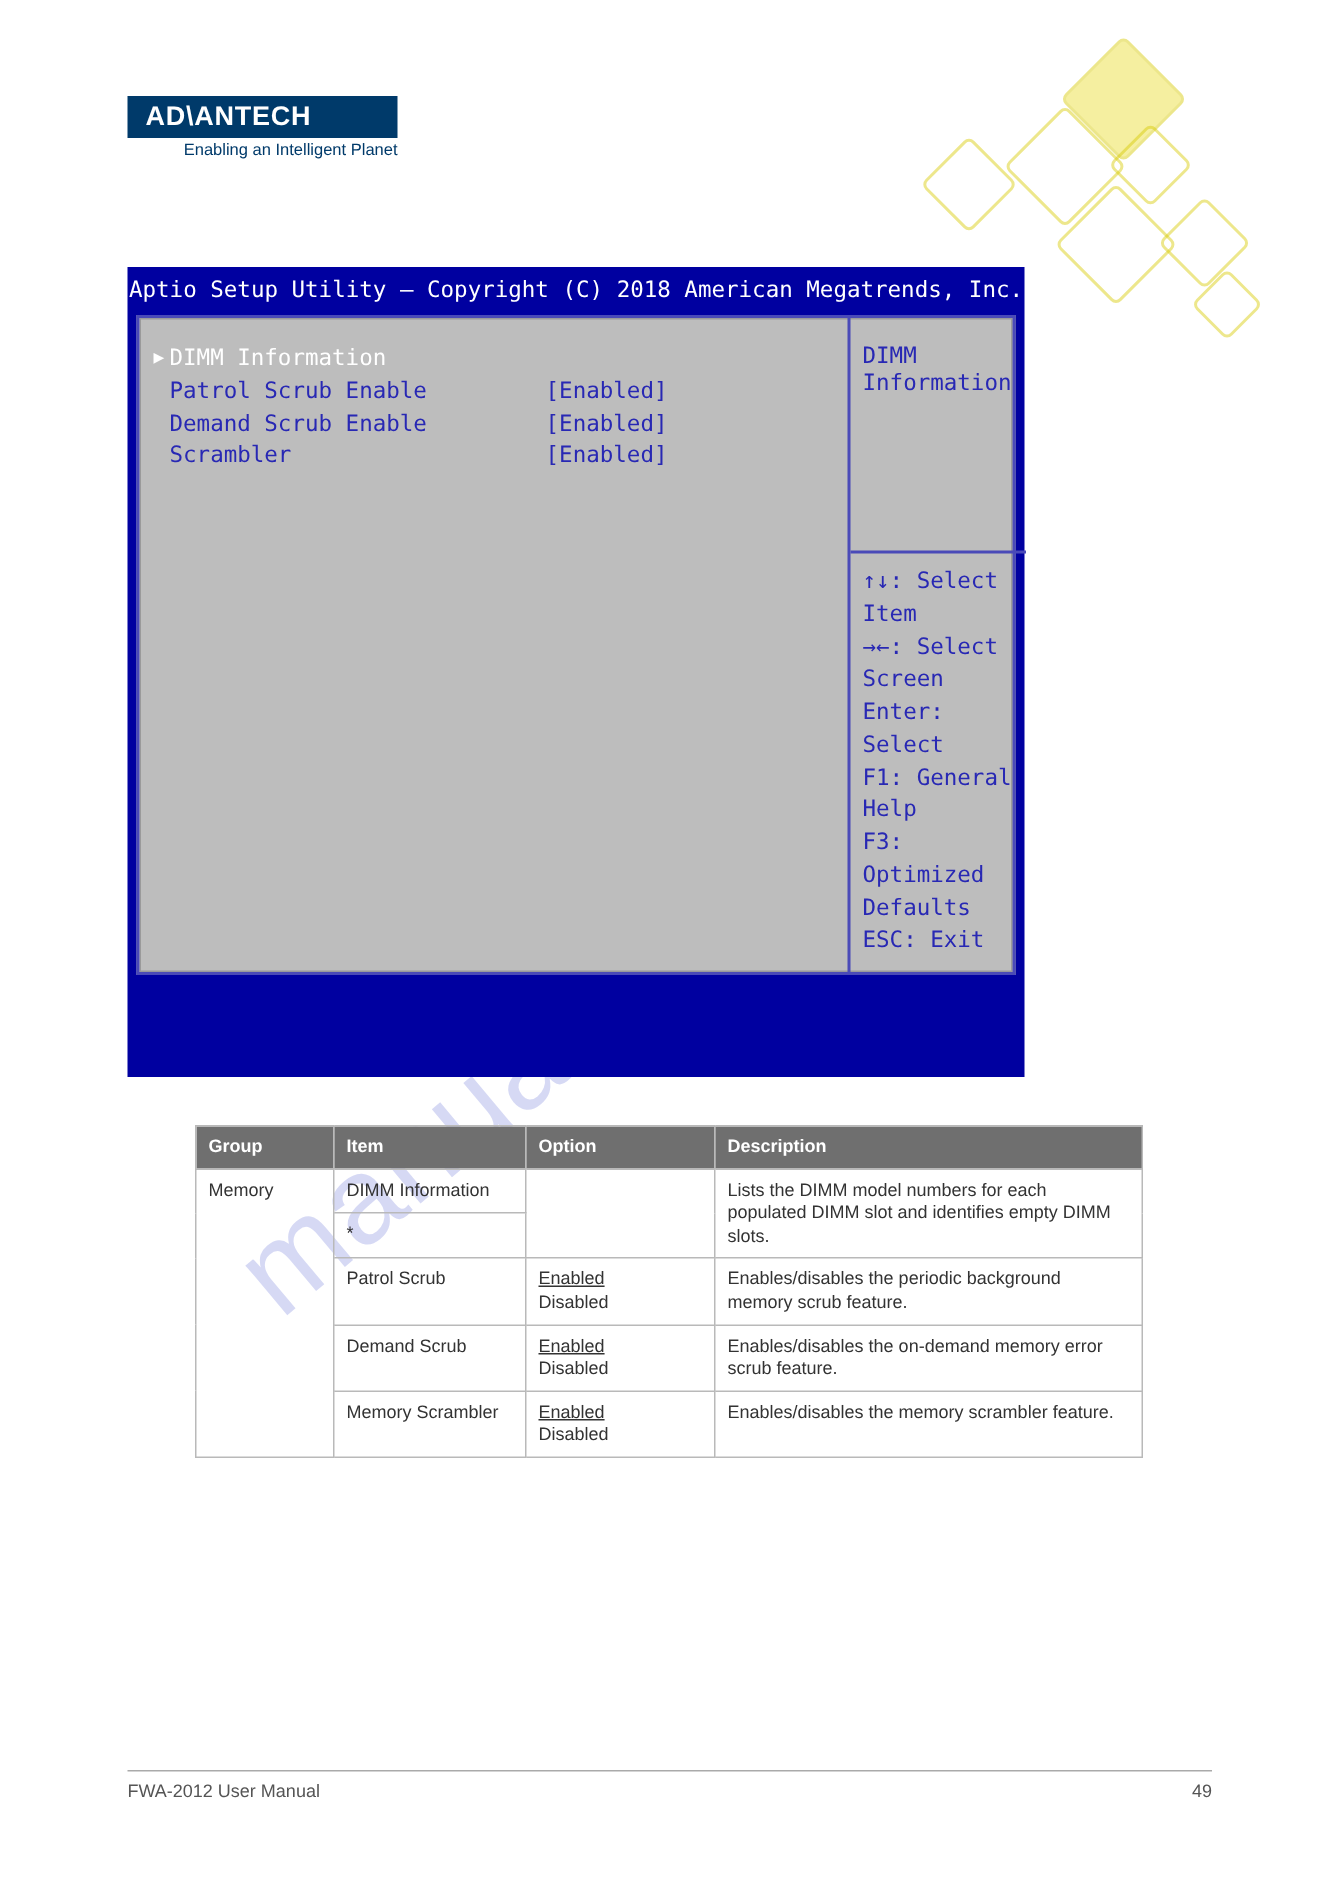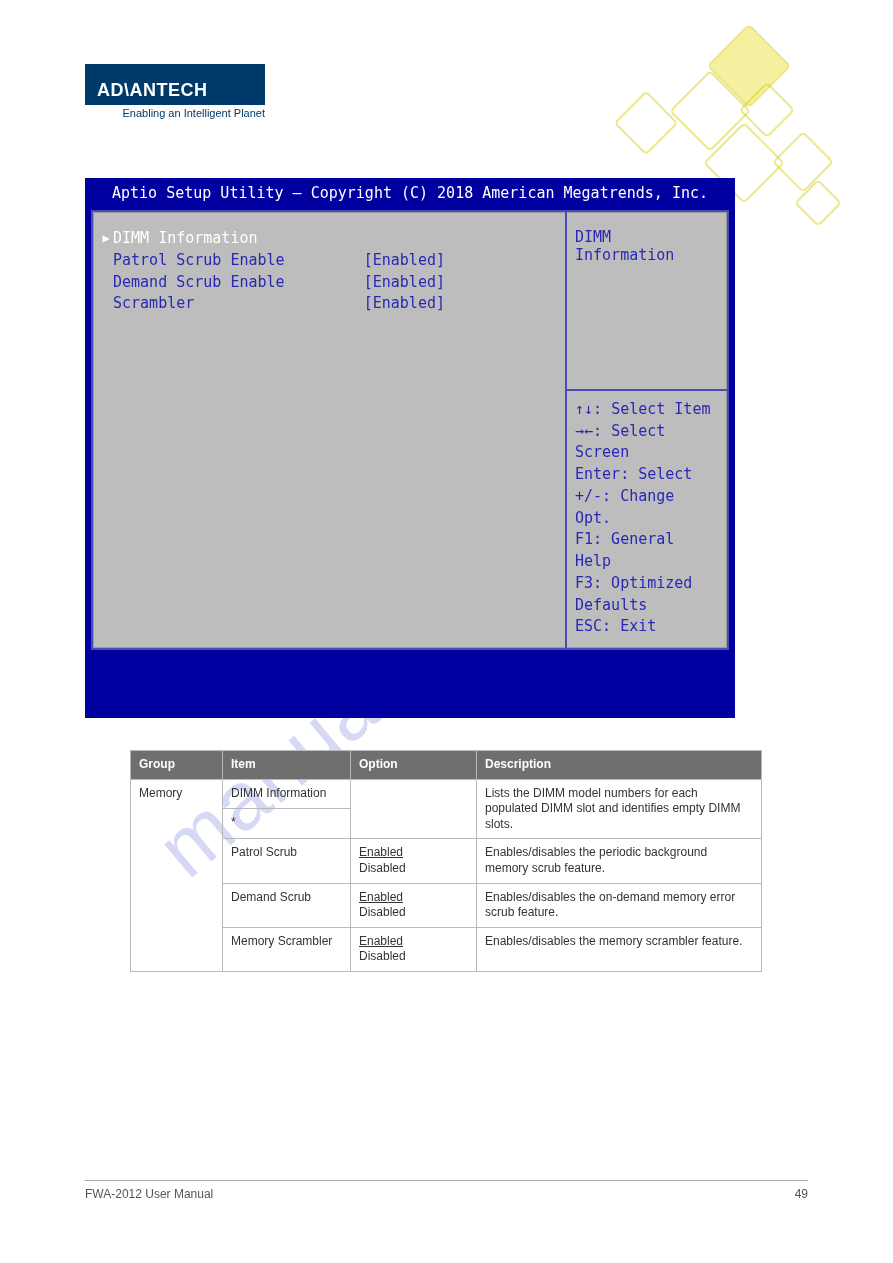--- a/index.html
+++ b/index.html
@@ -29,25 +29,25 @@
   .decor .sq { position:absolute; border:2px solid #d6c900; opacity:0.45; border-radius:5px; transform:rotate(45deg); }
   .decor .s1{width:60px;height:60px;left:96px;top:8px;background:#e9dc2e;}
   .decor .s2{width:46px;height:46px;left:0px;top:72px;}
   .decor .s3{width:58px;height:58px;left:58px;top:54px;}
   .decor .s4{width:40px;height:40px;left:124px;top:62px;}
   .decor .s5{width:58px;height:58px;left:92px;top:106px;}
   .decor .s6{width:44px;height:44px;left:158px;top:112px;}
   .decor .s7{width:34px;height:34px;left:178px;top:158px;}
   
   .logo-wrap { position:absolute; left:85px; top:64px; width:180px; }
-  .logo-box { background: var(--advantech-blue); color:#fff; font-weight:bold; padding:17px 12px 5px; font-size:18px; letter-spacing:0.5px; line-height:1.05; white-space:nowrap; }
+  .logo-box { background: var(--advantech-blue); color:#fff; font-weight:bold; padding:4px 12px 5px; font-size:18px; letter-spacing:0.5px; line-height:1.05; white-space:nowrap; }
   .tagline { color: var(--advantech-blue); font-size:11px; text-align:right; padding-top:2px; }
   
   .bios {
-    position:absolute; left:85px; top:178px; width:650px; height:540px;
+    position:absolute; left:85px; top:178px; width:598px; height:540px;
     background: var(--blue-bios);
     font-family: "DejaVu Sans Mono","Courier New",monospace;
     font-size:15px;
     color:#ddd;
   }
   .bios-title { text-align:center; color:#fff; padding:6px 0 2px; font-weight:normal; }
   .bios-tabs { display:flex; padding-left:176px; }
   .bios-tab { background: var(--gray-panel); color: #1e1e90; padding:2px 14px; font-weight:normal; }
   .bios-body {
     display:flex; margin:6px 6px 6px 6px; height:440px;
@@ -141,21 +141,20 @@
       </div>
     </div>
     <div class="bios-right">
       <div class="bios-help">DIMM Information</div>
       <div class="bios-right-spacer"></div>
       <div class="bios-sep"></div>
       <div class="bios-keys">
         <div><span class="sym">↑↓:</span> <span>Select Item</span></div>
         <div><span class="sym">→←:</span> <span>Select Screen</span></div>
         <div>Enter: Select</div>
-        <div>+/-: Change Opt.</div>
         <div>F1: General Help</div>
         <div>F3: Optimized Defaults</div>
         <div>ESC: Exit</div>
       </div>
     </div>
   </div>
 </div>
 
 <table class="spec">
   <colgroup>

